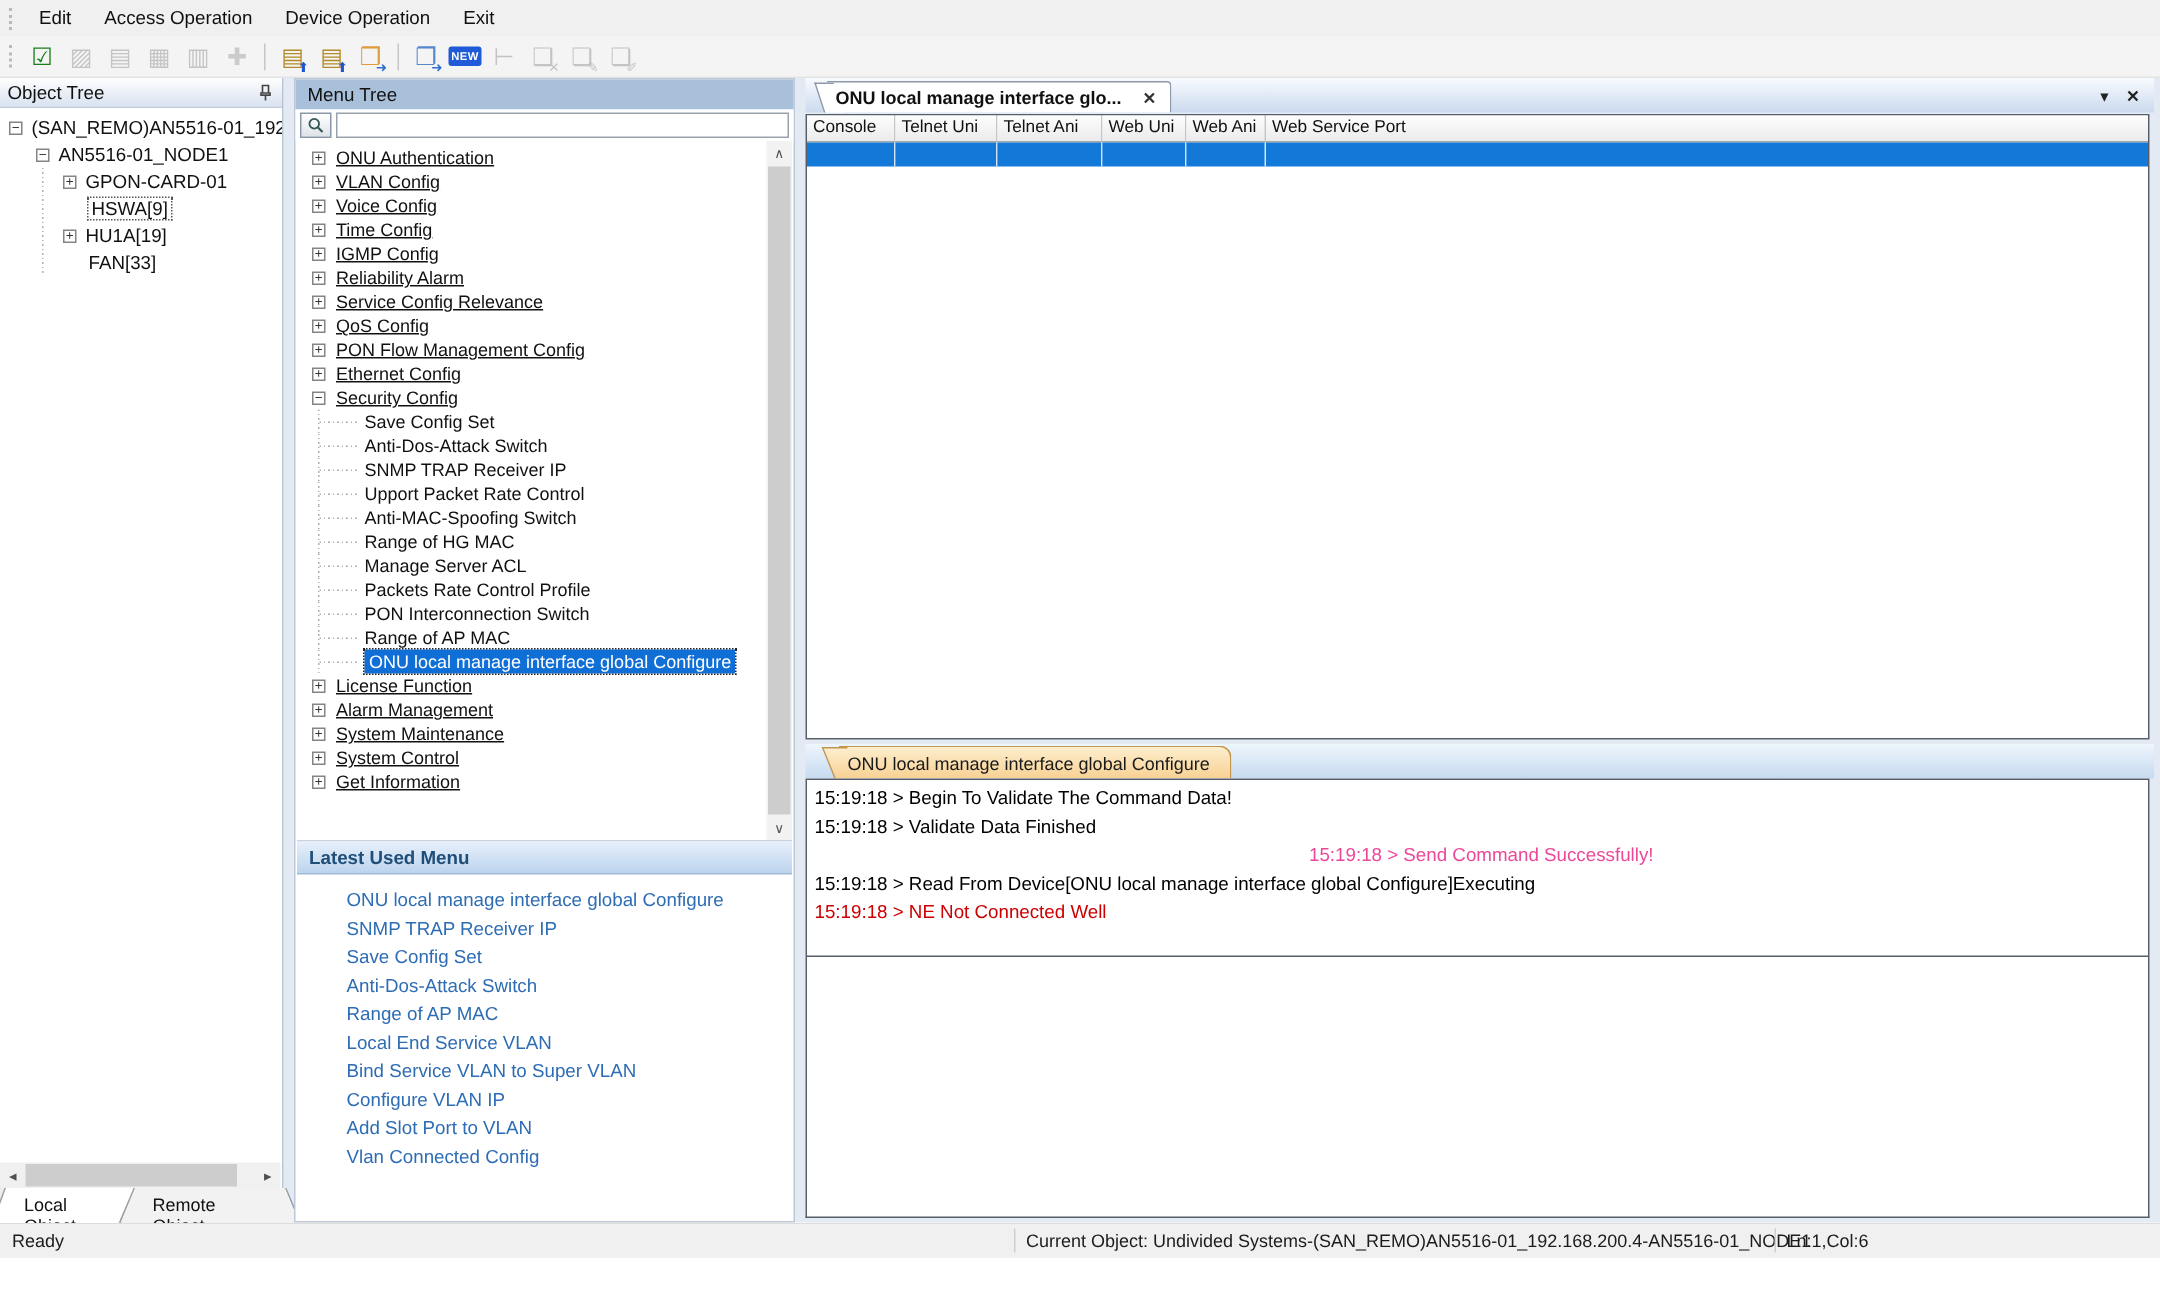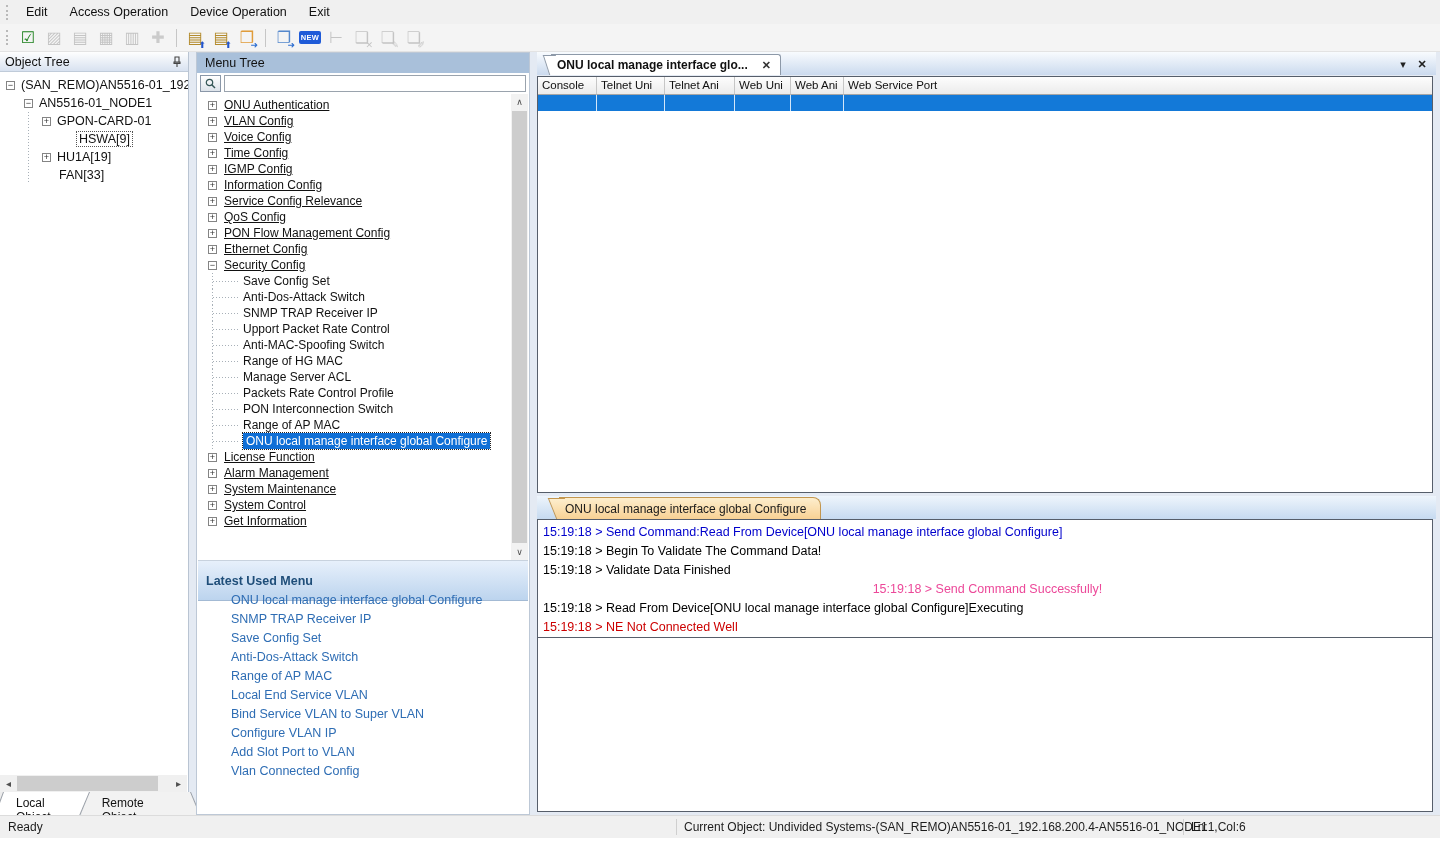--- a/index.html
+++ b/index.html
@@ -73,21 +73,21 @@
     background-image:repeating-linear-gradient(180deg,#a8b0b8 0 1px,transparent 1px 3px),
                      repeating-linear-gradient(90deg,#a8b0b8 0 1px,transparent 1px 3px);
     background-size:1px 100%, 26px 1px; background-position:14px 0, 15px 8px; background-repeat:no-repeat; }
   .mrow .lbl.msel { background:#0f6fd6; color:#fff; outline:1px dotted #222; padding:1px 3px; }
   .vscroll { position:absolute; top:41px; right:1px; width:17px; height:466px; background:#f2f2f2; }
   .varrow { position:absolute; left:0; width:17px; height:16px; display:flex; align-items:center;
     justify-content:center; color:#505050; font-size:9px; }
   .varrow.up { top:0; } .varrow.down { bottom:0; }
   .vthumb { position:absolute; left:1px; right:1px; top:17px; bottom:17px; background:#cdcdcd; }
   .mtree-sep { position:absolute; top:507px; left:1px; right:1px; height:1px; background:#c8d2de; }
-  .lum-header { position:absolute; top:508px; left:1px; right:1px; height:40px;
+  .lum-header { position:absolute; top:508px; left:1px; right:1px; height:22px;
     background:linear-gradient(#e7f0fb,#bcd4ee); border-bottom:1px solid #a3bad4;
     color:#1f4e79; font-weight:bold; font-size:12.5px; display:flex; align-items:center; padding:0 8px; }
   .lum-list { position:absolute; top:537px; left:1px; right:1px; }
   .lum-item { height:19px; padding-left:33px; color:#2e6db4; font-size:12.5px;
     display:flex; align-items:center; white-space:nowrap; }
   
   #tabbar { position:absolute; top:52px; left:537px; width:899px; height:23px;
     background:linear-gradient(#f8fbfe,#cbdaee); }
   .wtab { position:absolute; left:14px; top:2px; height:21px; background:#fff;
     border:1px solid #8d99a8; border-bottom:none; border-left:none; border-radius:0 3px 0 0;
@@ -224,21 +224,21 @@
         <span class="lbl">(SAN_REMO)AN5516-01_192.168.200.4</span>
       </div>
       <div class="orow" style="padding-left: 24px;">
         <span class="exp">−</span>
         <span class="lbl">AN5516-01_NODE1</span>
       </div>
       <div class="orow g28" style="padding-left: 42px;">
         <span class="exp">+</span>
         <span class="lbl">GPON-CARD-01</span>
       </div>
-      <div class="orow g28" style="padding-left: 60px;">
+      <div class="orow g28" style="padding-left: 42px;">
         <span style="width: 11px;"></span>
         <span class="lbl focus">HSWA[9]</span>
       </div>
       <div class="orow g28" style="padding-left: 42px;">
         <span class="exp">+</span>
         <span class="lbl">HU1A[19]</span>
       </div>
       <div class="orow g28" style="padding-left: 42px;">
         <span style="width: 11px;"></span>
         <span class="lbl">FAN[33]</span>
@@ -284,21 +284,21 @@
       <div class="mrow l0">
         <span class="exp">+</span>
         <span class="lbl">Time Config</span>
       </div>
       <div class="mrow l0">
         <span class="exp">+</span>
         <span class="lbl">IGMP Config</span>
       </div>
       <div class="mrow l0">
         <span class="exp">+</span>
-        <span class="lbl">Information Config</span>
+        <span class="lbl">Reliability Alarm</span>
       </div>
       <div class="mrow l0">
         <span class="exp">+</span>
         <span class="lbl">Service Config Relevance</span>
       </div>
       <div class="mrow l0">
         <span class="exp">+</span>
         <span class="lbl">QoS Config</span>
       </div>
       <div class="mrow l0">
@@ -418,21 +418,20 @@
     </div>
 </div>
 
 <div id="log-strip">
   <div class="ltab">
     <span class="tx">ONU local manage interface global Configure</span>
   </div>
 </div>
 
 <div id="log-panel">
-    <div class="log-line" style="color: rgb(0, 0, 204);">15:19:18 &gt; Send Command:Read From Device[ONU local manage interface global Configure]</div>
     <div class="log-line" style="color: rgb(0, 0, 0);">15:19:18 &gt; Begin To Validate The Command Data!</div>
     <div class="log-line" style="color: rgb(0, 0, 0);">15:19:18 &gt; Validate Data Finished</div>
     <div class="log-line" style="color: #ec4899; text-align: center;">15:19:18 &gt; Send Command Successfully!</div>
     <div class="log-line" style="color: rgb(0, 0, 0);">15:19:18 &gt; Read From Device[ONU local manage interface global Configure]Executing</div>
     <div class="log-line" style="color: rgb(204, 0, 0);">15:19:18 &gt; NE Not Connected Well</div>
   </div>
 <div id="lower-panel"></div>
 
 <div id="status-bar">
   <span class="sb-ready">Ready</span>

